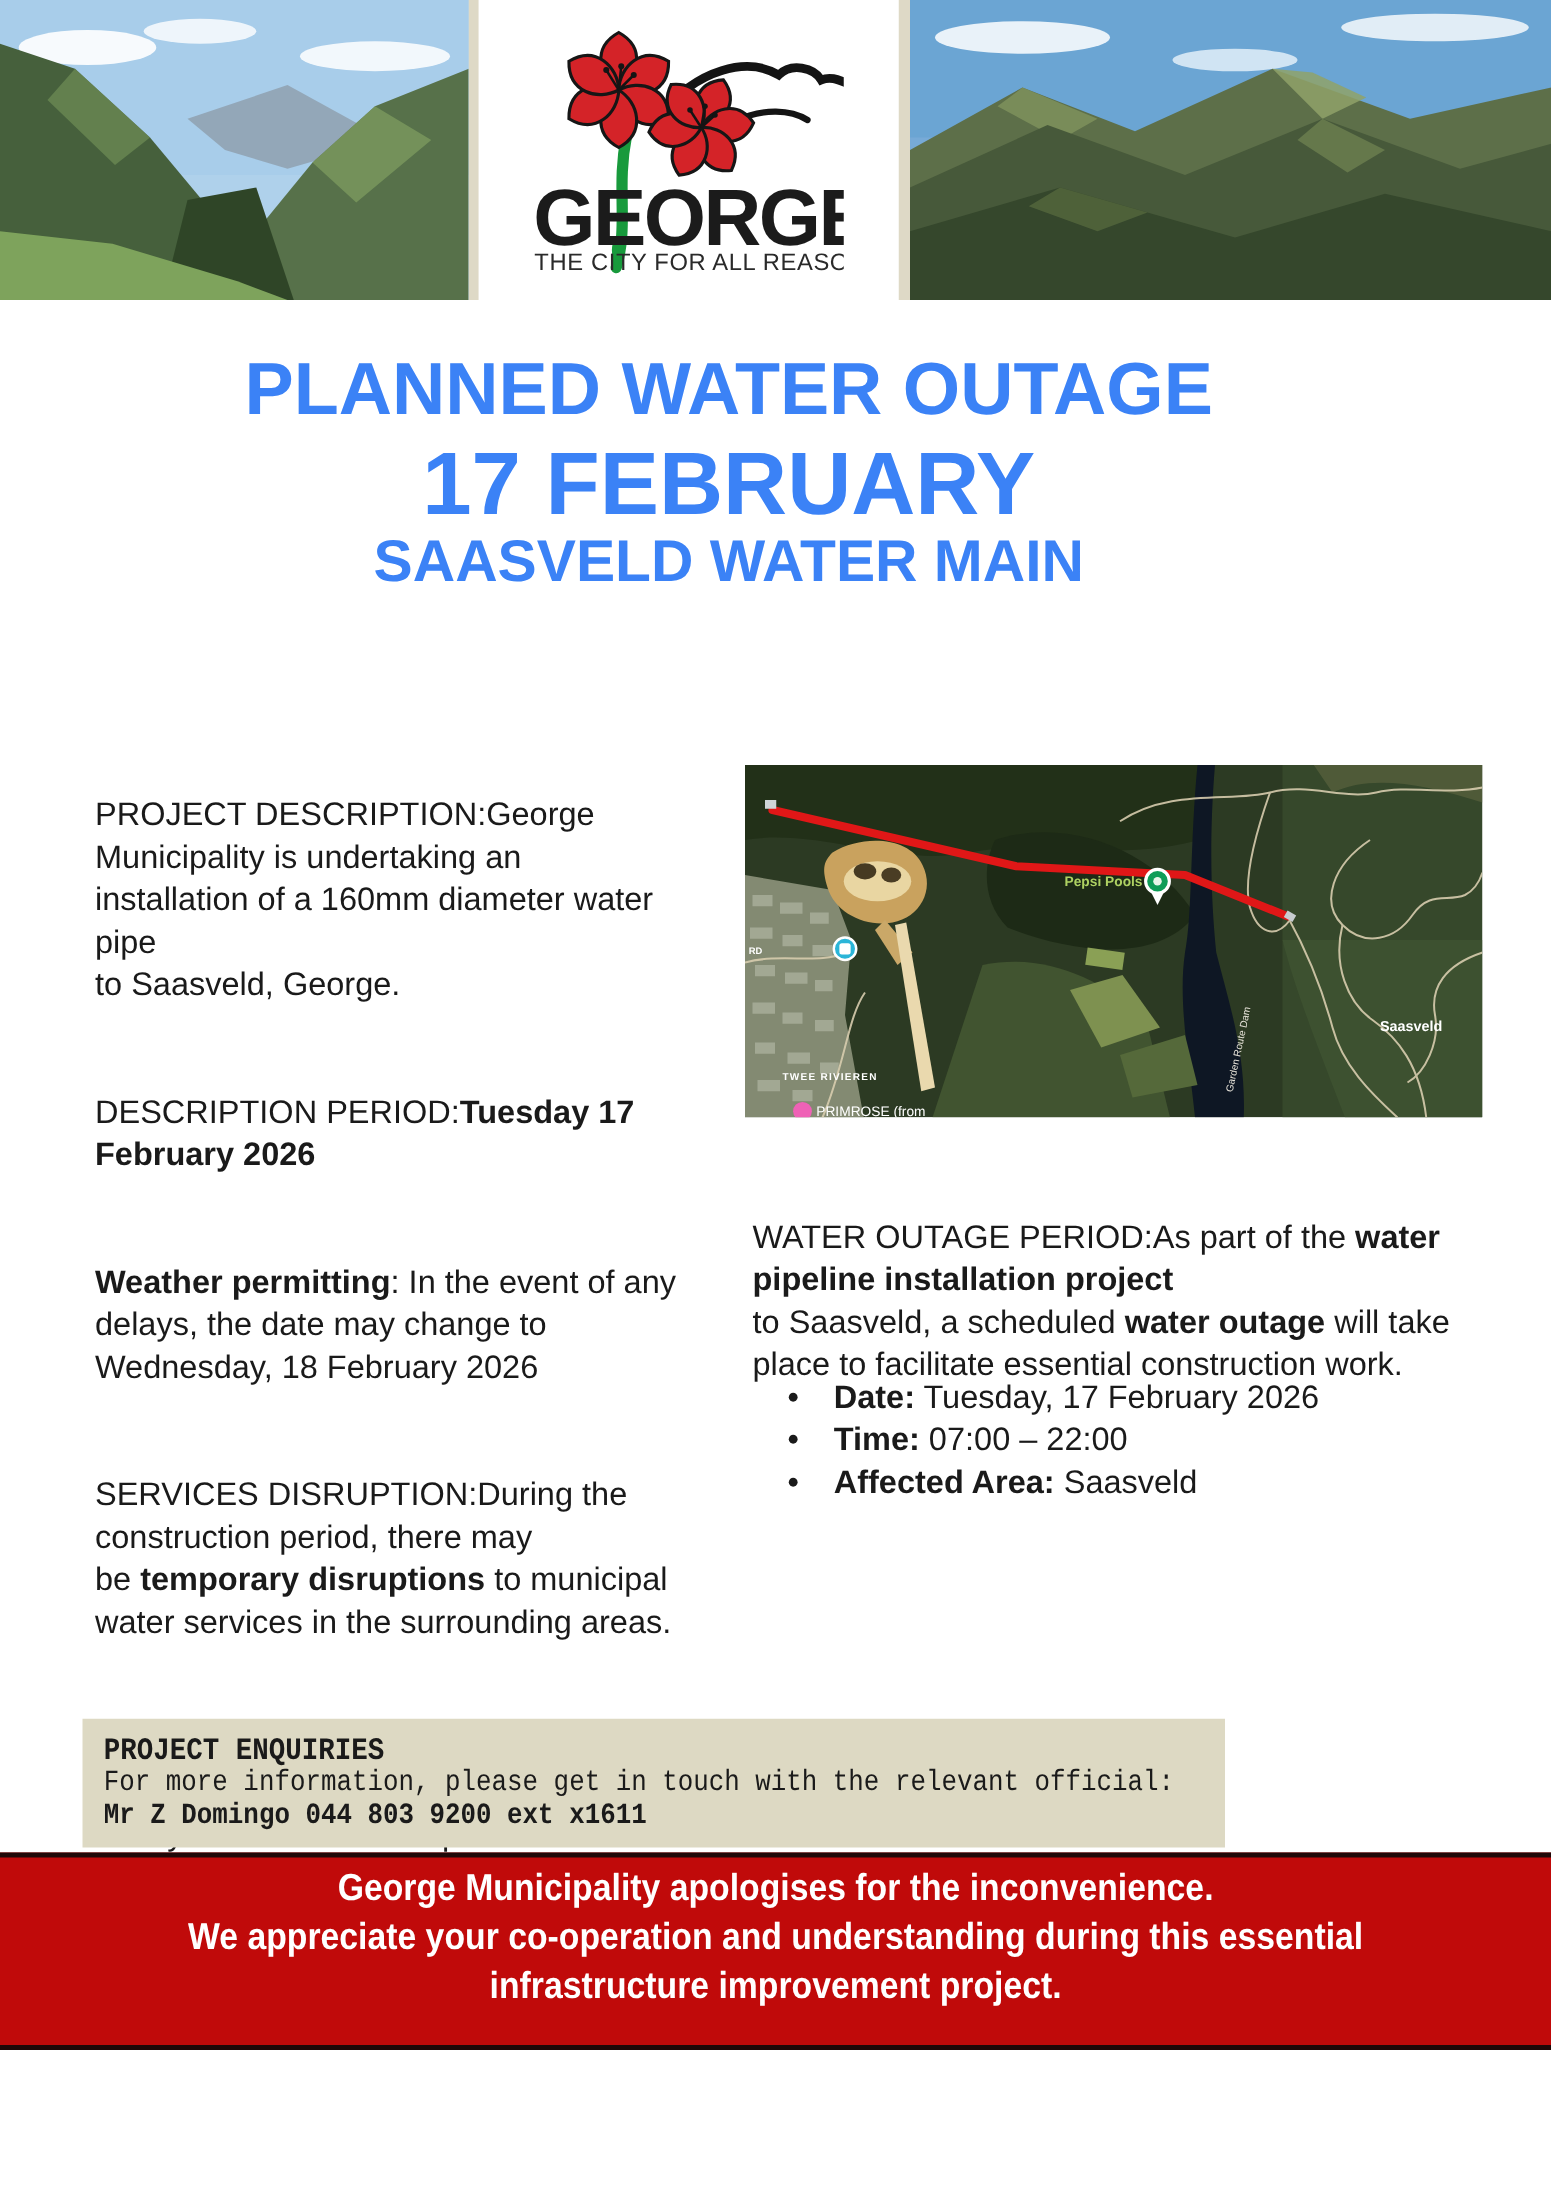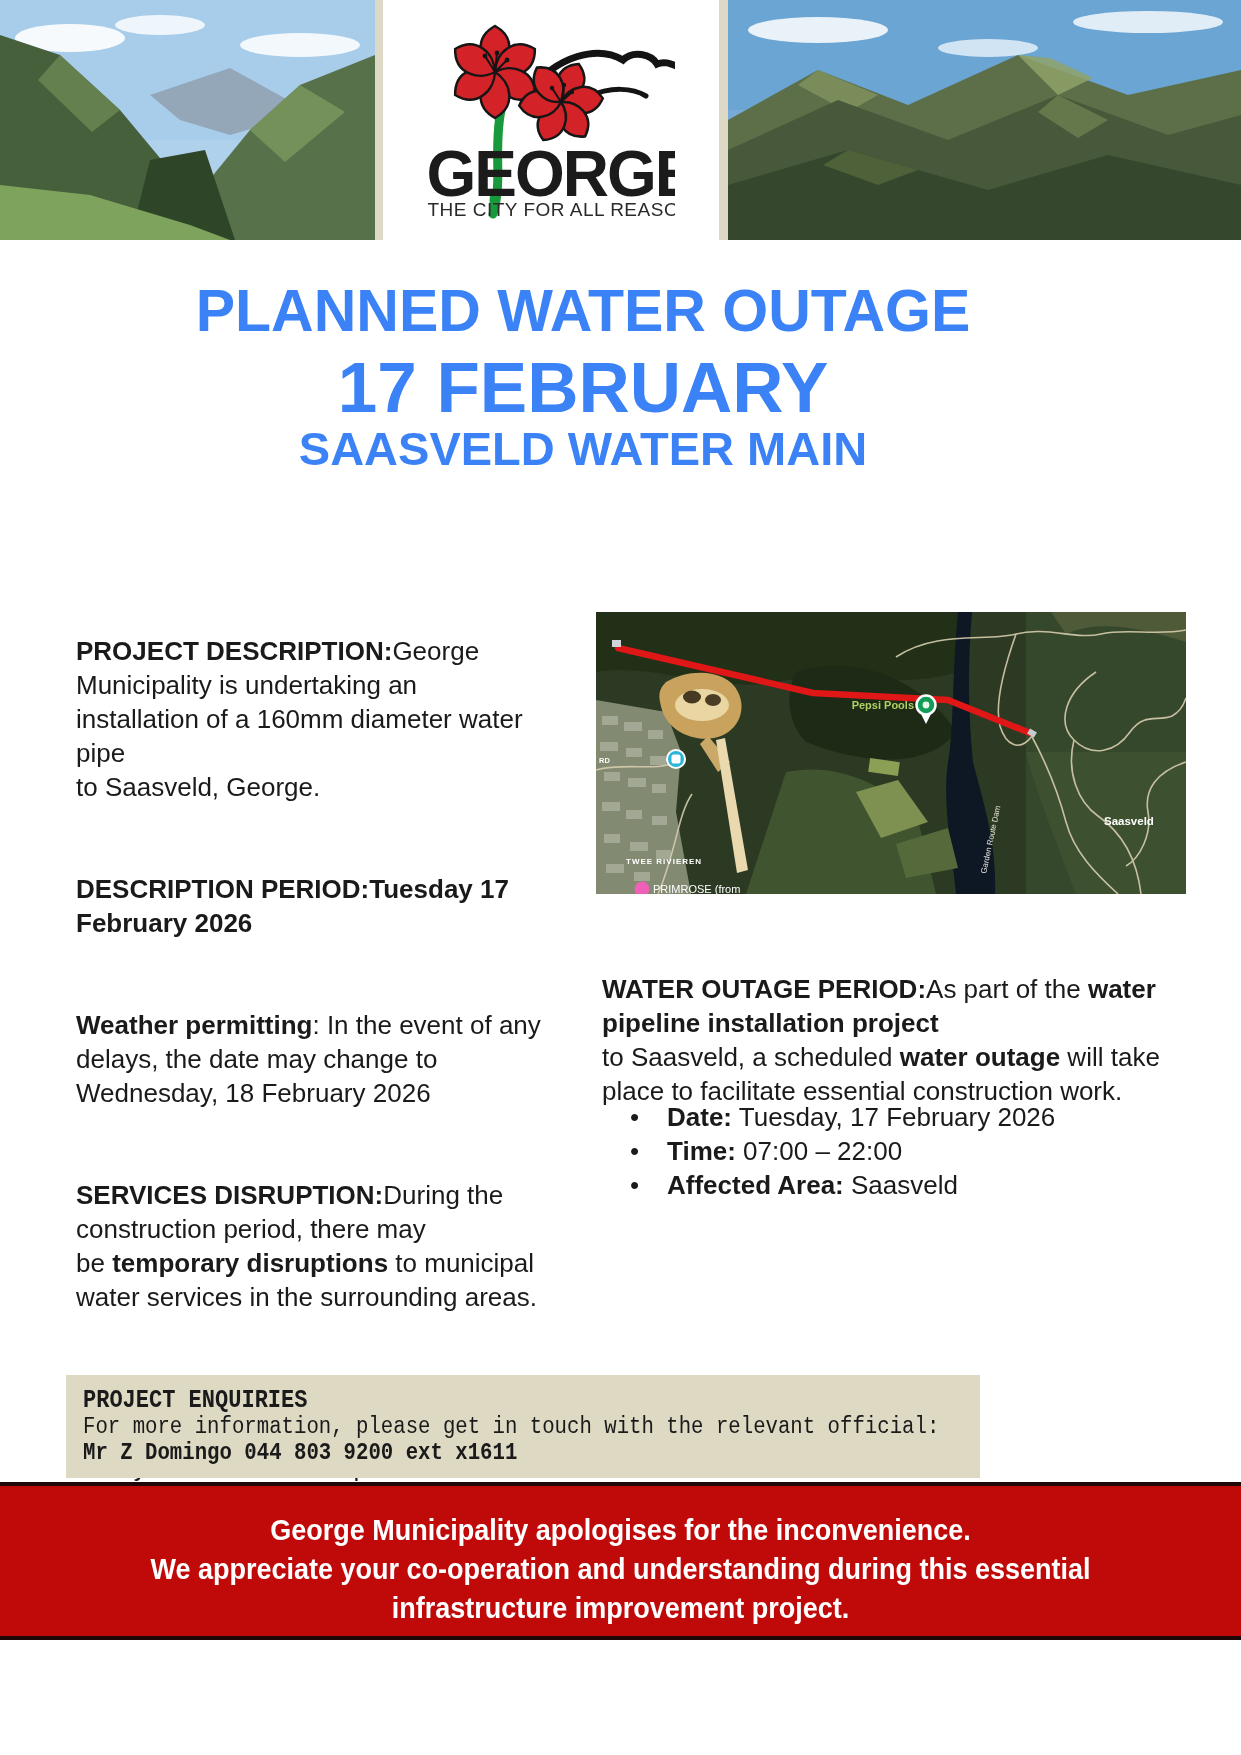--- a/index.html
+++ b/index.html
@@ -15,38 +15,38 @@
   .photo-right{left:728px;width:513px;}
   
   .title{position:absolute;left:0;width:1166px;text-align:center;color:#3b82f6;font-weight:bold;line-height:1.05;}
   .t1{top:281px;font-size:59px;}
   .t2{top:351px;font-size:71px;}
   .t3{top:424px;font-size:47px;}
   
   .col{position:absolute;font-size:26px;line-height:34px;white-space:pre-line;}
   .leftcol{left:76px;top:600px;width:500px;}
   .leftcol p, .rightcol p{margin:0 0 34px 0;}
-  b.h{font-weight:bold;}
+  b.h{font-weight:normal;}
   .rightcol{left:602px;top:938px;width:620px;}
   .bullets{position:absolute;left:630px;top:1100px;width:560px;font-size:26px;line-height:34px;}
   .bullets .li{display:flex;margin-bottom:0px;}
   .bullets .dot{width:37px;flex:0 0 37px;text-align:left;}
   
   .map{position:absolute;left:596px;top:612px;width:590px;height:282px;overflow:hidden;}
   
   .enq{position:absolute;left:66px;top:1375px;width:914px;height:103px;background:#DDD9C3;font-family:Liberation Mono, monospace;}
   .enq .in{padding:12px 0 0 17px;}
   .cnd{display:block;transform:scaleX(0.88);transform-origin:0 50%;white-space:nowrap;}
   .enq .eh{font-size:25px;font-weight:bold;line-height:27px;}
   .enq .el{font-size:23.5px;line-height:26px;}
   .enq .eb{font-weight:bold;}
   
   .banner{position:absolute;left:0;top:1482px;width:1241px;height:158px;background:#C00A0A;
           border-top:4px solid #200808;border-bottom:4px solid #200808;color:#ffffff;
-          text-align:center;font-weight:bold;font-size:30px;line-height:39px;padding-top:24px;box-sizing:border-box;}
+          text-align:center;font-weight:bold;font-size:30px;line-height:39px;padding-top:5px;box-sizing:border-box;}
   .banner .fl{display:block;transform:scaleX(0.9);transform-origin:50% 50%;white-space:nowrap;}
 </style>
 </head>
 <body>
 
 <div id="page">
 
   <div class="hdr">
     <div class="cell photo-left">
       <svg width="375" height="240" viewBox="0 0 375 240" preserveAspectRatio="none">

